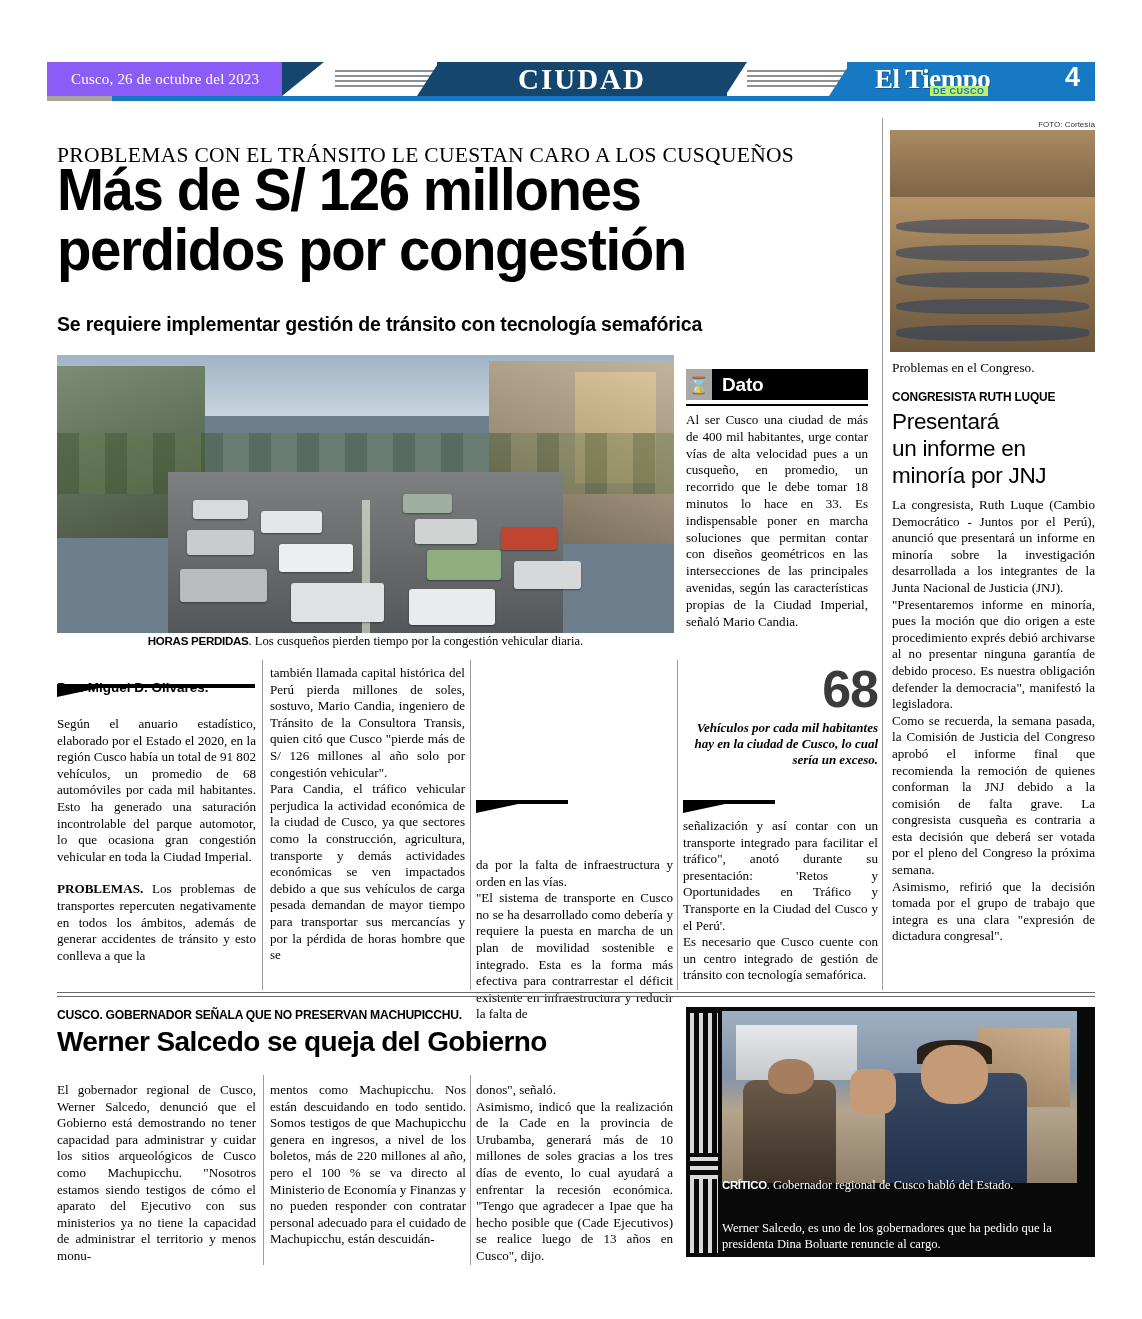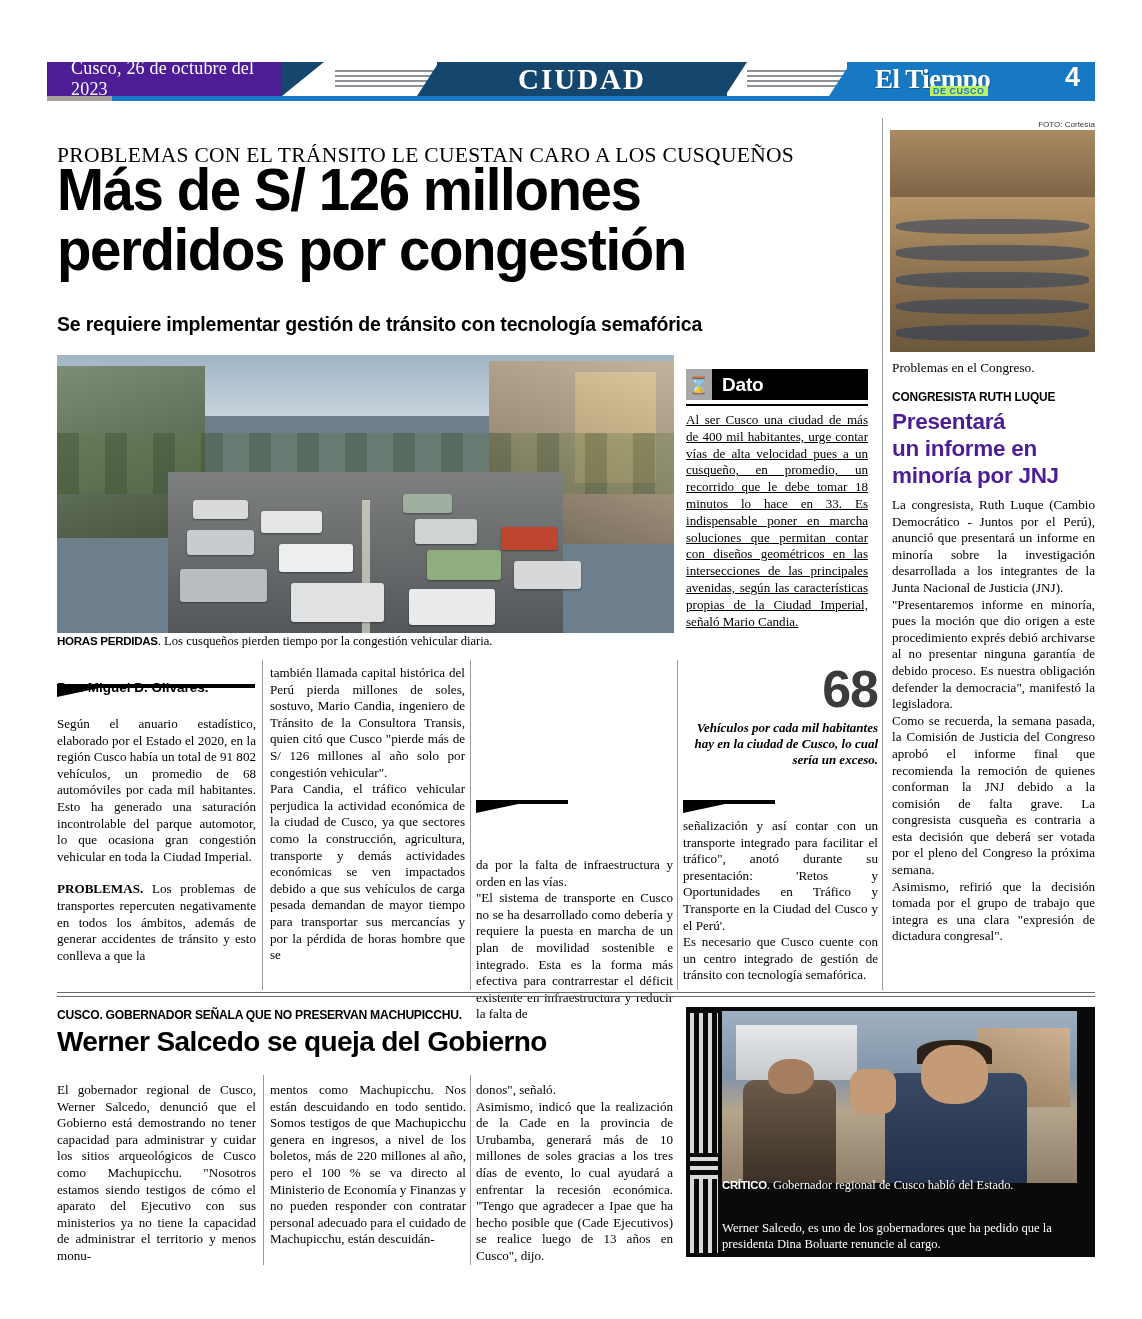--- a/index.html
+++ b/index.html
@@ -28,24 +28,24 @@
     position: absolute;
     left: 47px;
     top: 62px;
     width: 1048px;
     height: 38px;
   }
   .topbar-date {
     position: absolute;
     left: 0; top: 0;
     width: 235px; height: 34px;
-    background: #4c1d95;
+    background: #8b5cf6;
     color: #ffffff;
     font-family: "Liberation Serif", serif;
-    font-size: 18px;
+    font-size: 15px;
     letter-spacing: .2px;
     display: flex;
     align-items: center;
     padding-left: 24px;
     box-sizing: border-box;
   }
   .topbar-slant {
     position: absolute;
     left: 235px; top: 0;
     width: 42px; height: 34px;
@@ -241,20 +241,21 @@
     border-radius: 3px;
     box-shadow: 0 1px 2px rgba(0,0,0,.4);
   }
   .main-caption {
     position: absolute;
     left: 57px; top: 634px;
     width: 617px;
     font-family: "Liberation Serif", serif;
     font-size: 12.6px;
     color: #000;
+    text-align: center;
   }
   .main-caption b {
     font-family: "Liberation Sans", sans-serif;
     font-weight: bold;
     font-size: 11.6px;
     letter-spacing: -0.3px;
   }
 
   
   .dato-box {
@@ -286,21 +287,20 @@
   .dato-rule {
     height: 2px; background: #000; margin-top: 4px;
   }
   .dato-body {
     margin-top: 6px;
     font-family: "Liberation Serif", serif;
     font-size: 13.1px;
     line-height: 16.8px;
     text-align: justify;
     color: #000;
-    text-decoration: underline;
   }
 
   
   .right-photo {
     position: absolute;
     left: 890px; top: 130px;
     width: 205px; height: 222px;
     overflow: hidden;
     background: #8d7f6c;
   }
@@ -344,25 +344,25 @@
     letter-spacing: -0.2px;
     transform: scaleX(0.93);
     transform-origin: left top;
     color: #000;
   }
   .right-headline {
     position: absolute;
     left: 892px; top: 408px;
     width: 210px;
     font-family: "Liberation Sans", sans-serif;
-    font-weight: bold;
+    font-weight: normal;
     font-size: 22.5px;
     line-height: 27px;
     letter-spacing: -0.3px;
-    color: #4c1d95;
+    color: #000000;
   }
   .right-body {
     position: absolute;
     left: 892px; top: 497px;
     width: 203px;
     font-family: "Liberation Serif", serif;
     font-size: 13.1px;
     line-height: 16.6px;
     text-align: justify;
     color: #000;

